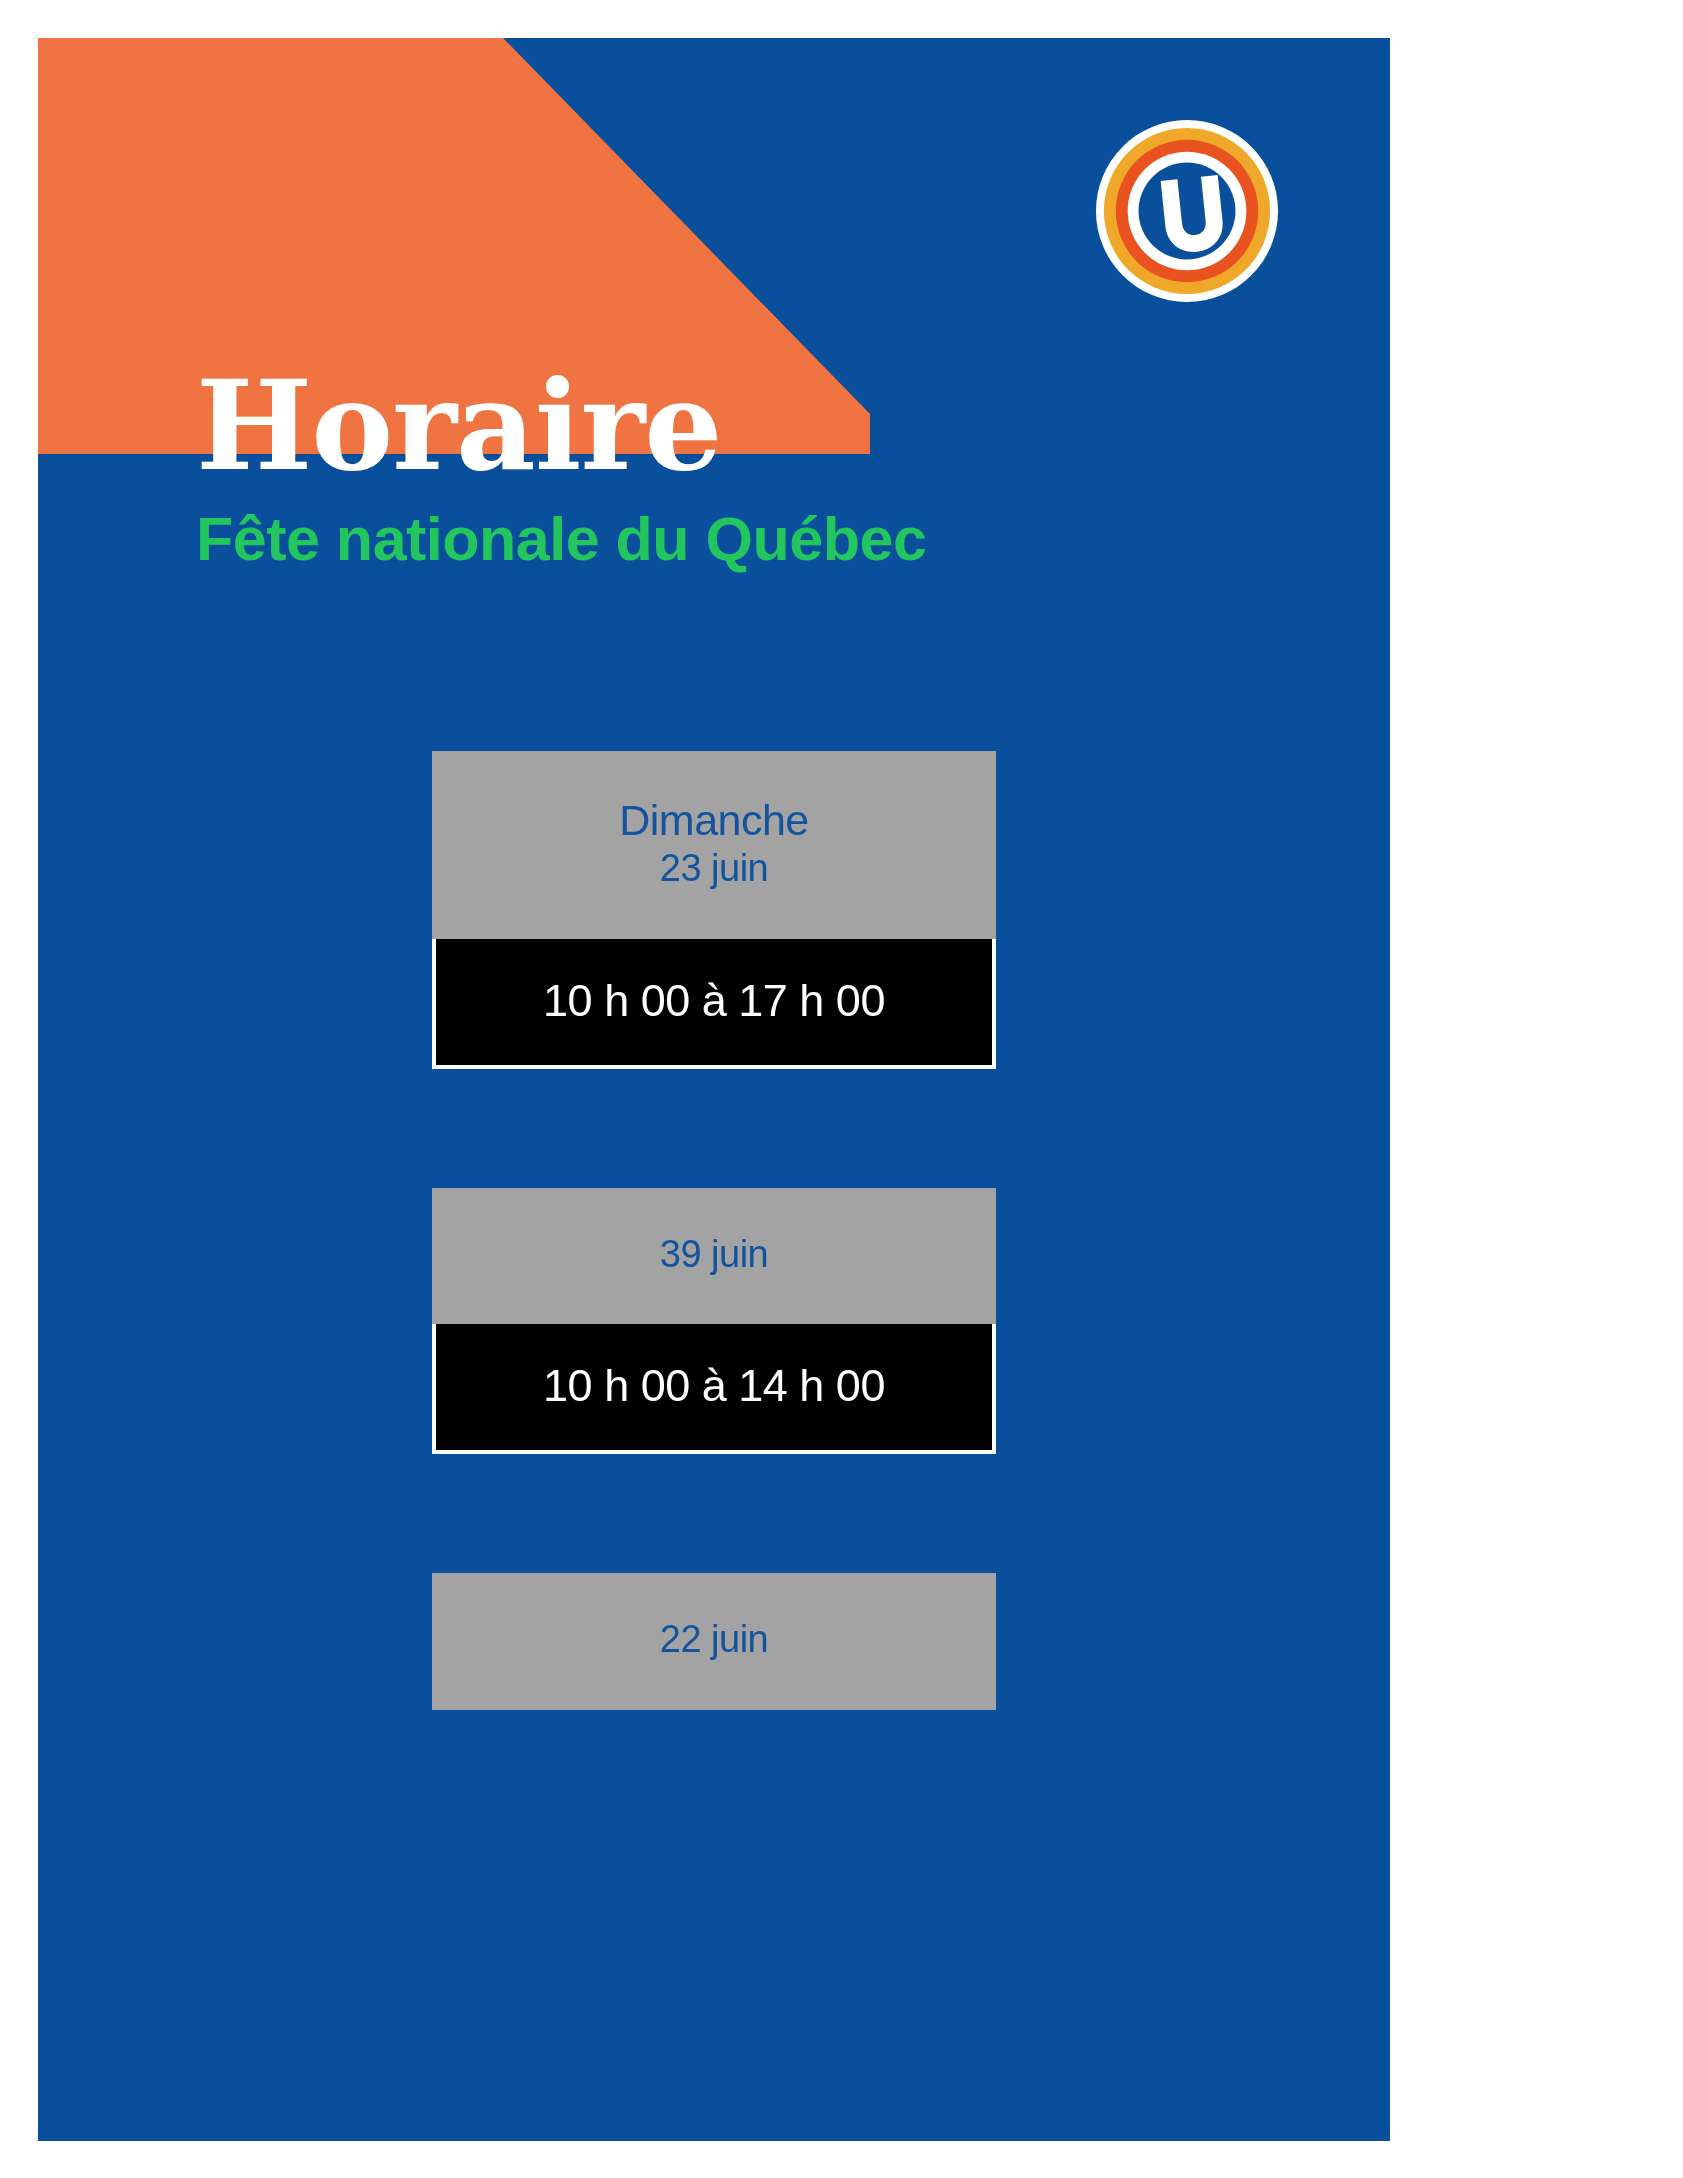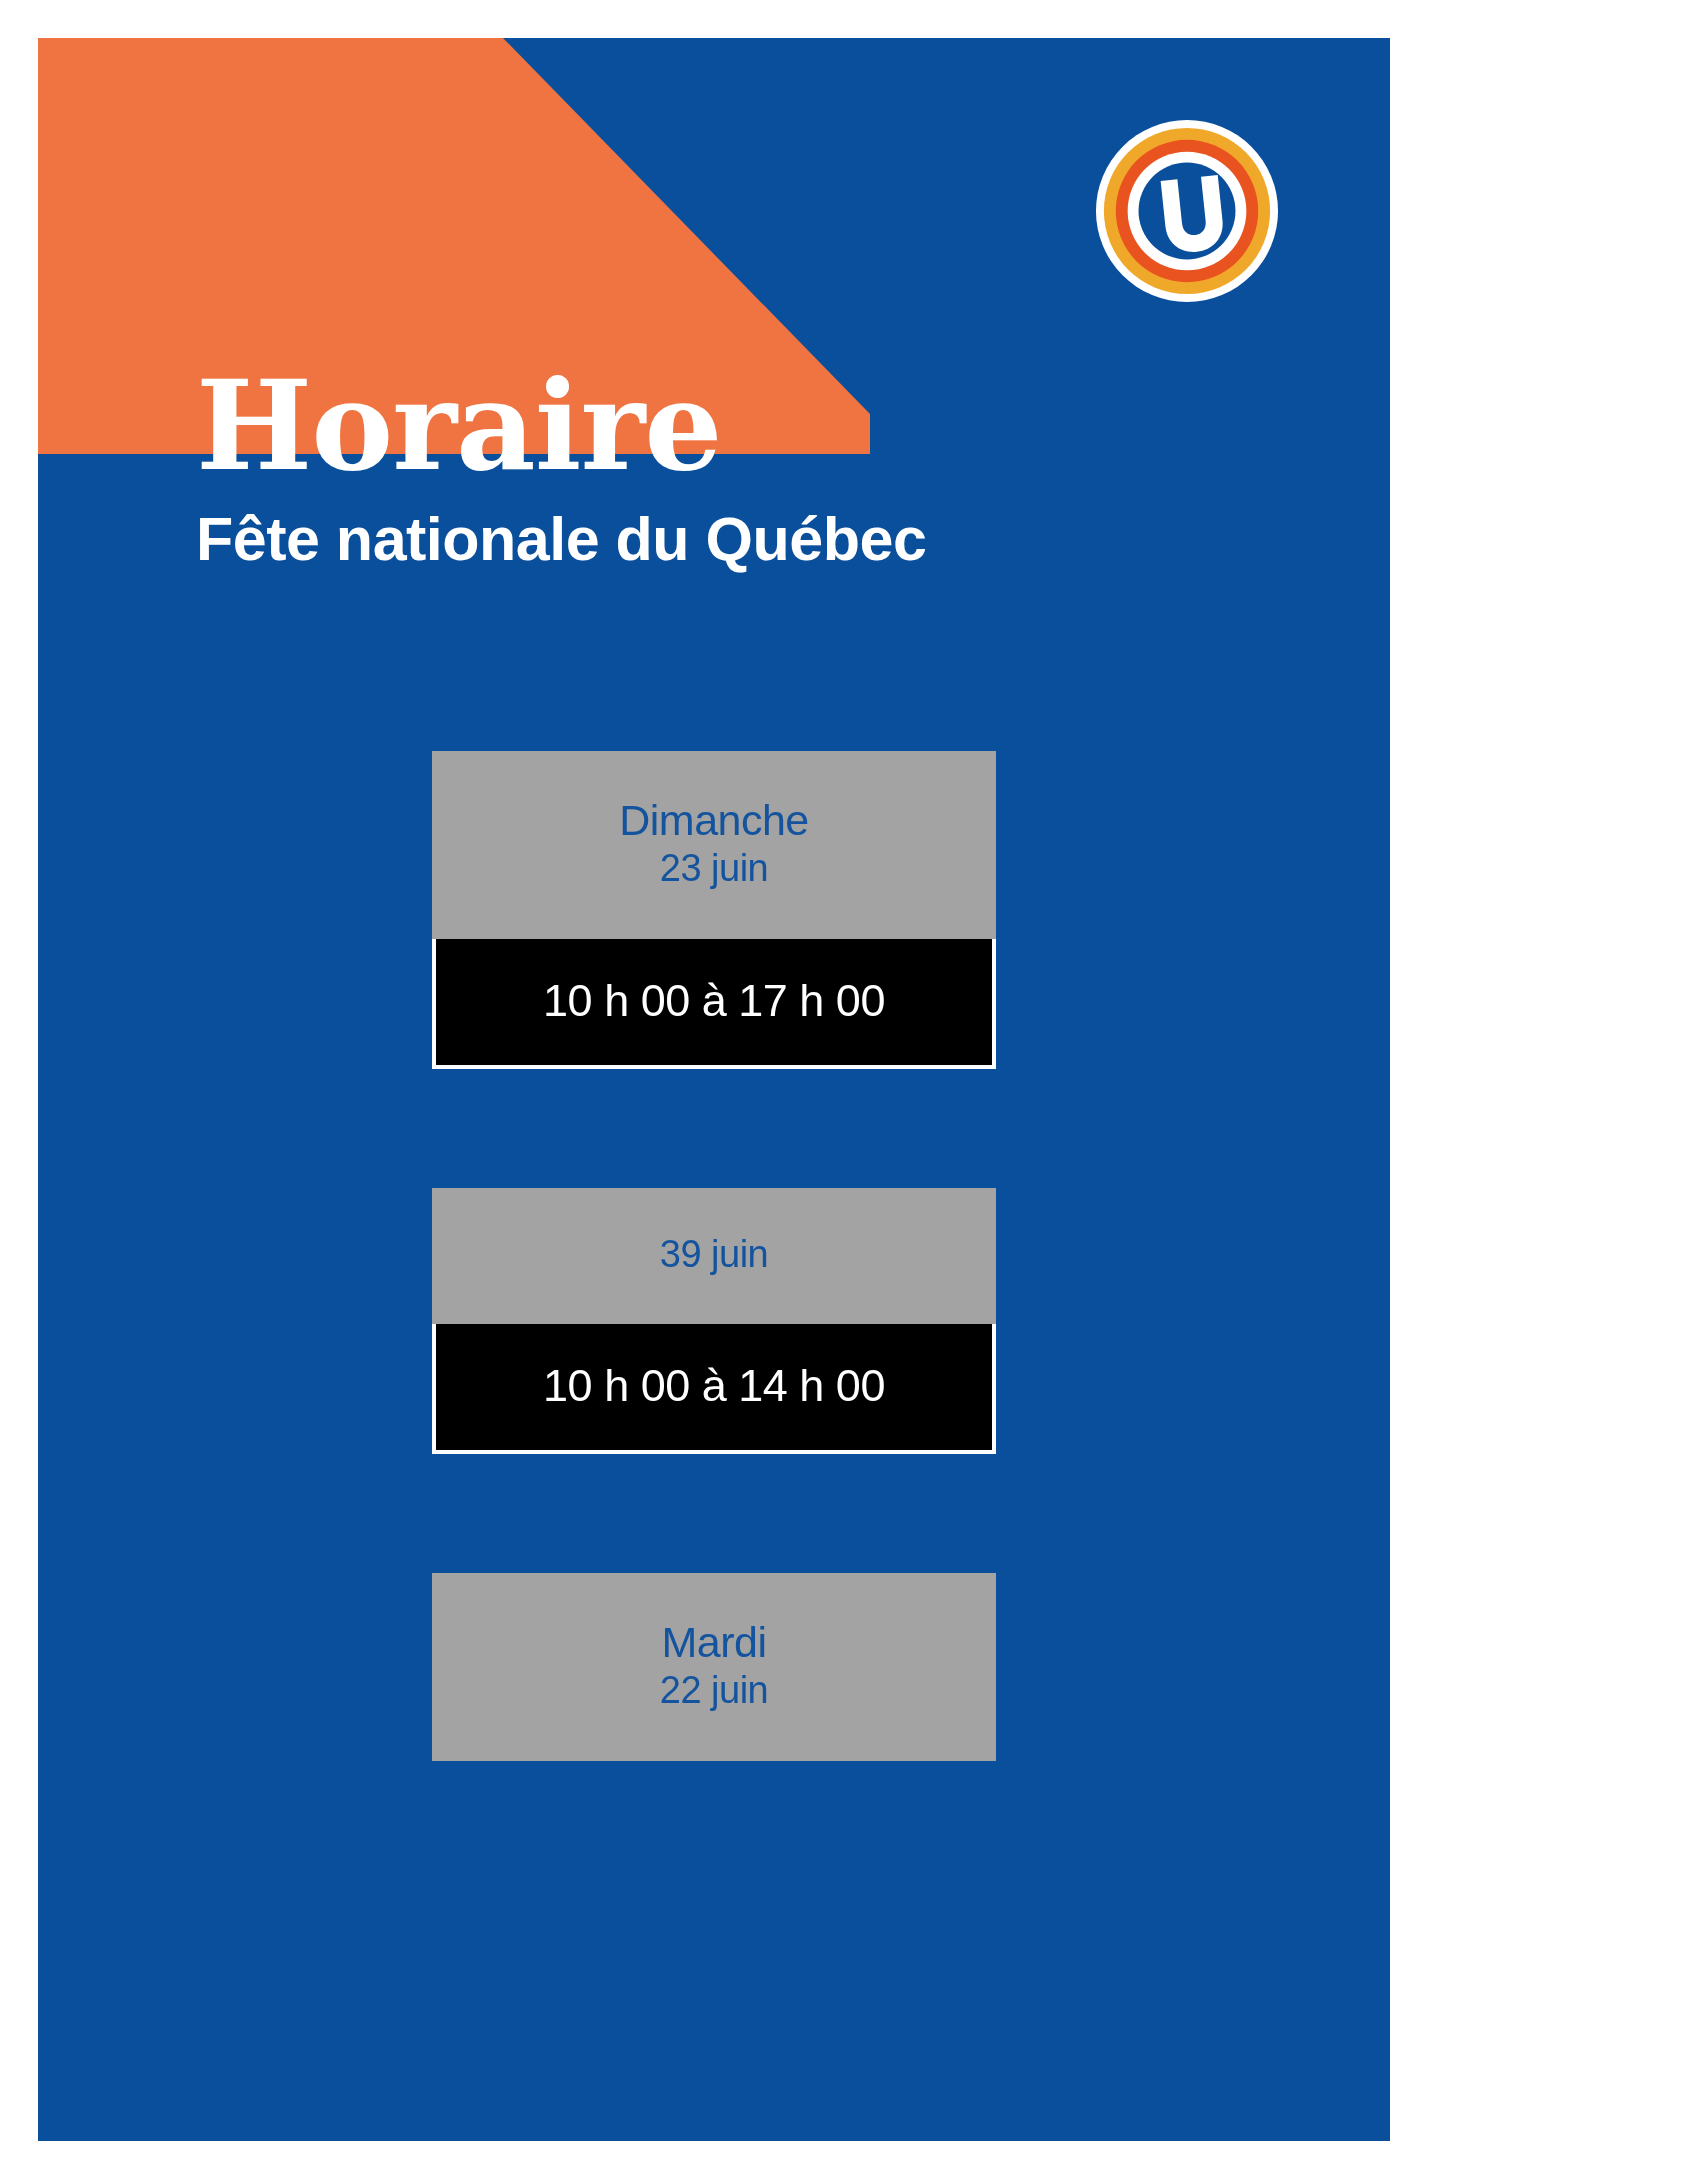--- a/index.html
+++ b/index.html
@@ -58,21 +58,21 @@
     line-height: 1.0;
     color: #ffffff;
     letter-spacing: -1px;
     margin: 0;
   }
   .subtitle {
     font-family: "Liberation Sans", sans-serif;
     font-weight: bold;
     font-size: 61px;
     line-height: 1.1;
-    color: #ffffff;
+    color: #22c55e;
     margin: 18px 0 0 0;
     letter-spacing: -0.5px;
   }
 
   
   .cards {
     position: absolute;
     left: 0;
     top: 713px;
     width: 100%;
@@ -149,20 +149,19 @@
 
     <div class="card">
       <div class="card-day">
         <div class="card-day-date">39 juin</div>
       </div>
       <div class="card-hours">10 h 00 à 14 h 00</div>
     </div>
 
     <div class="card">
       <div class="card-day">
-        <div class="card-day-name">Mardi</div>
         <div class="card-day-date">22 juin</div>
       </div>
     </div>
 
   </div>
 </div>
 
 
 </body></html>

